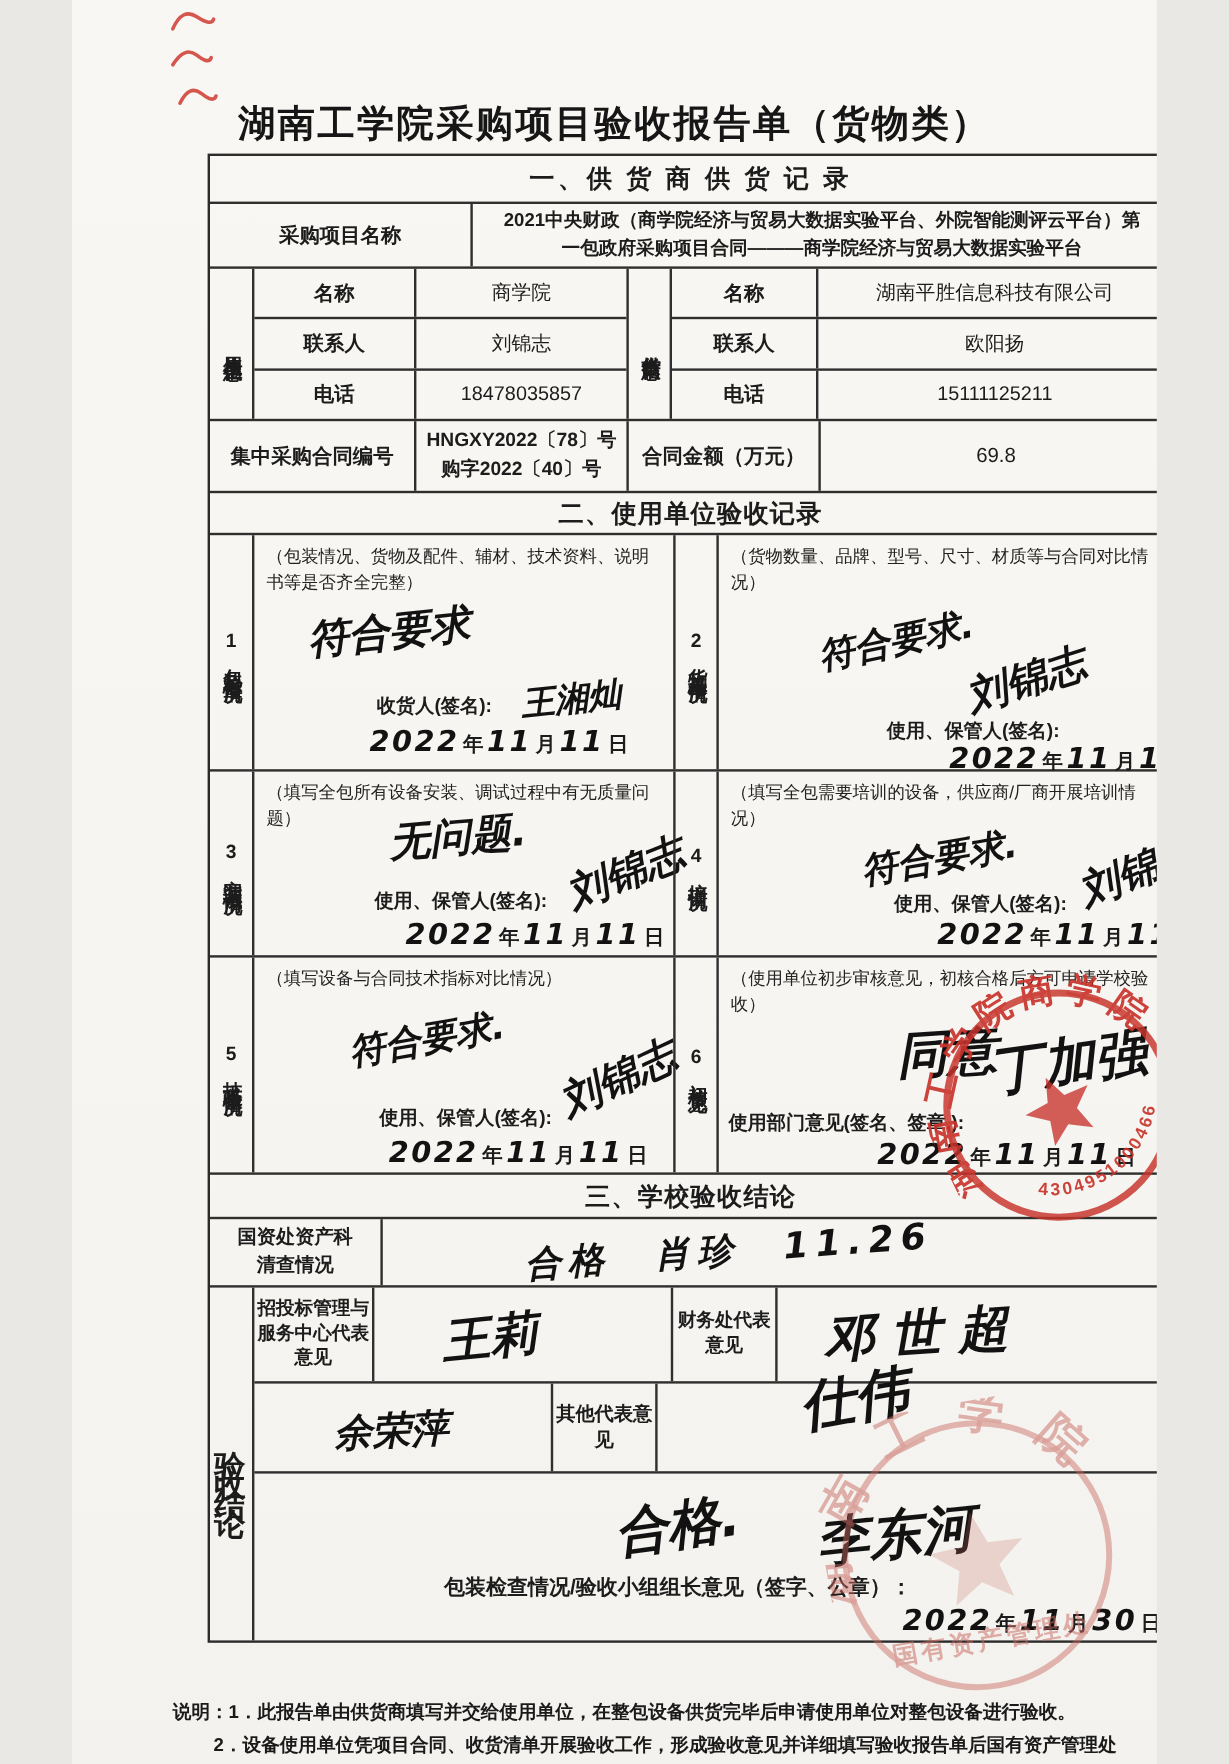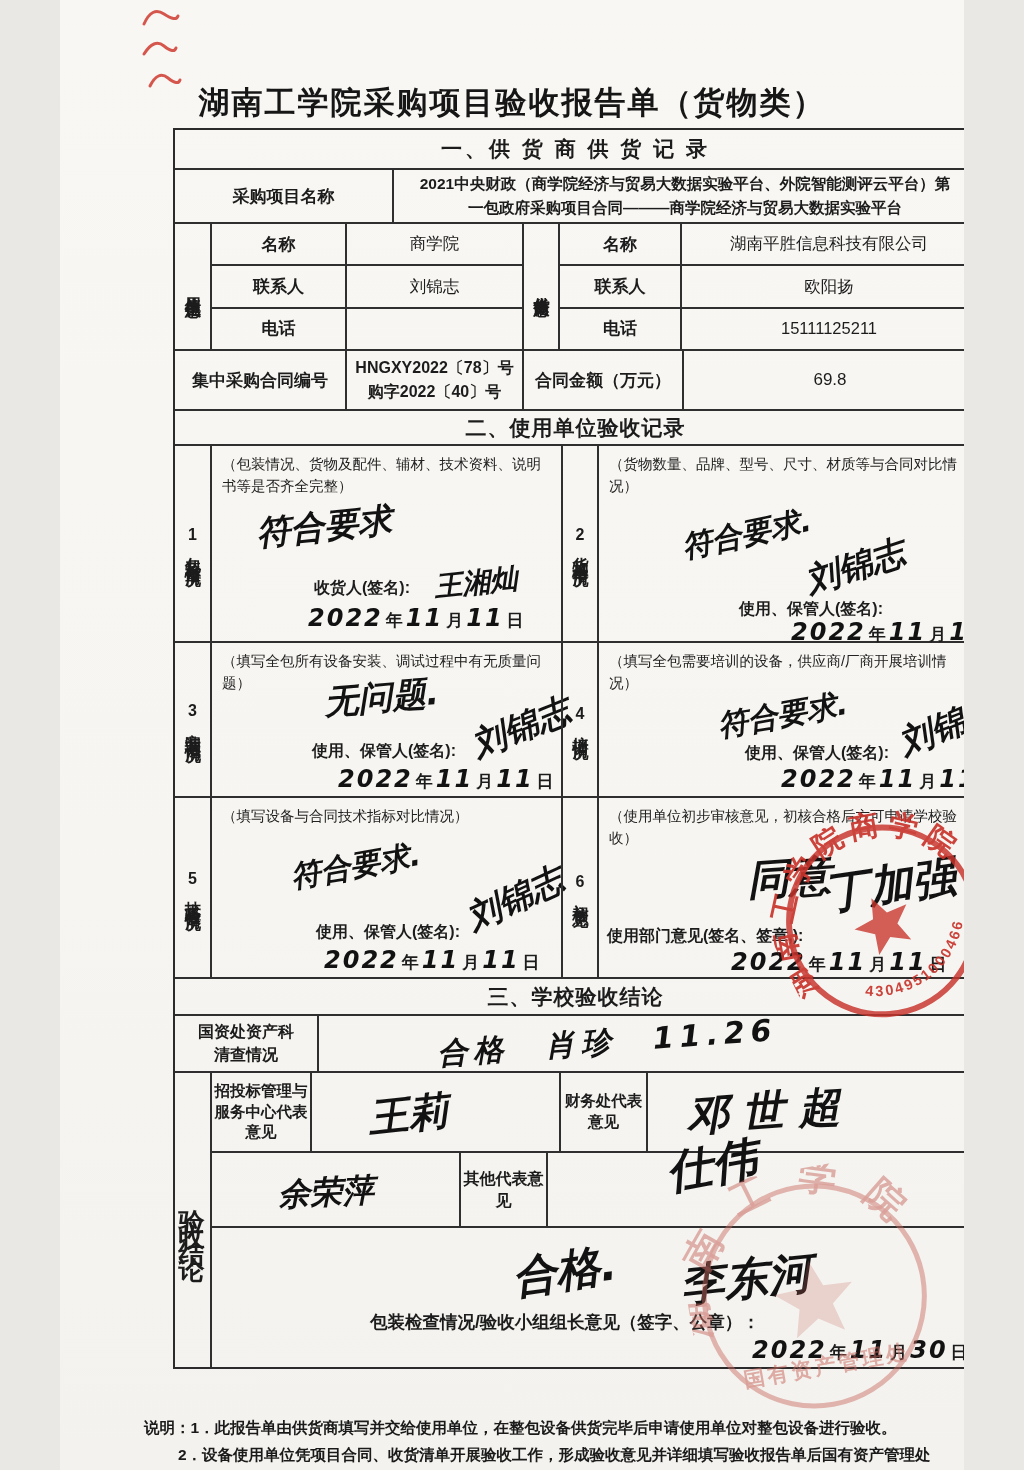--- a/index.html
+++ b/index.html
@@ -71,20 +71,21 @@
         <div class="subrow">
           <div class="lab sl" style="width:135px">名称</div>
           <div class="val" style="flex:1">商学院</div>
         </div>
         <div class="subrow">
           <div class="lab sl" style="width:135px">联系人</div>
           <div class="val" style="flex:1">刘锦志</div>
         </div>
         <div class="subrow">
           <div class="lab sl" style="width:135px">电话</div>
+          <div class="val" style="flex:1">18478035857</div>
         </div>
       </div>
       <div class="tcell vwrap" style="width:36px">
         <span class="vtext" style="font-size:16px; letter-spacing:1px">供货商信息</span>
       </div>
       <div class="tcell subrows" style="flex:1">
         <div class="subrow">
           <div class="lab sl" style="width:122px">名称</div>
           <div class="val" style="flex:1">湖南平胜信息科技有限公司</div>
         </div>

